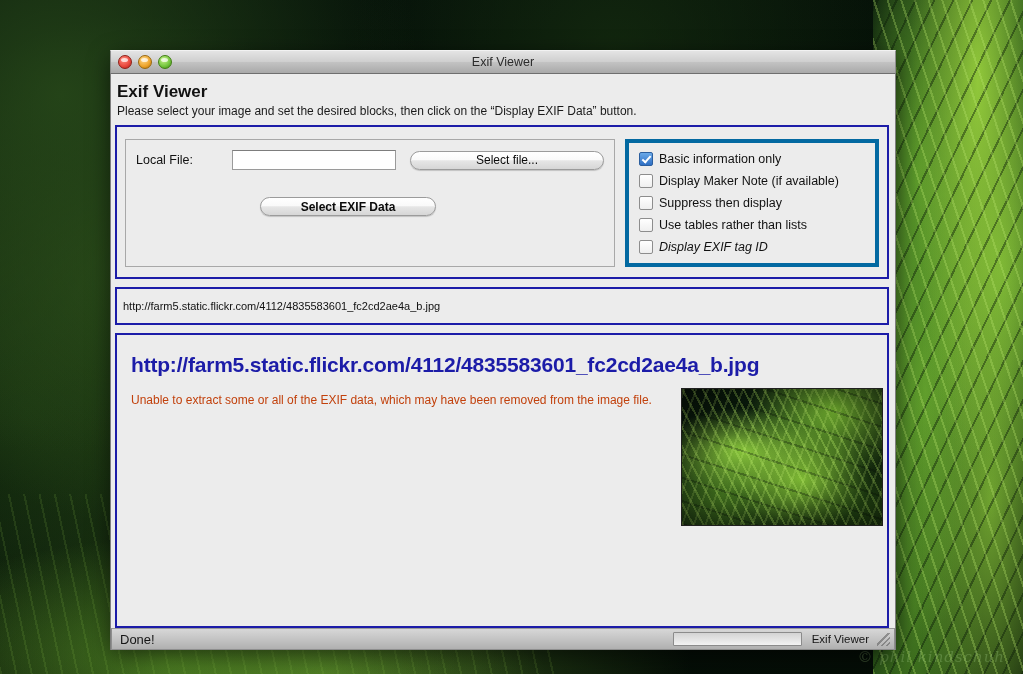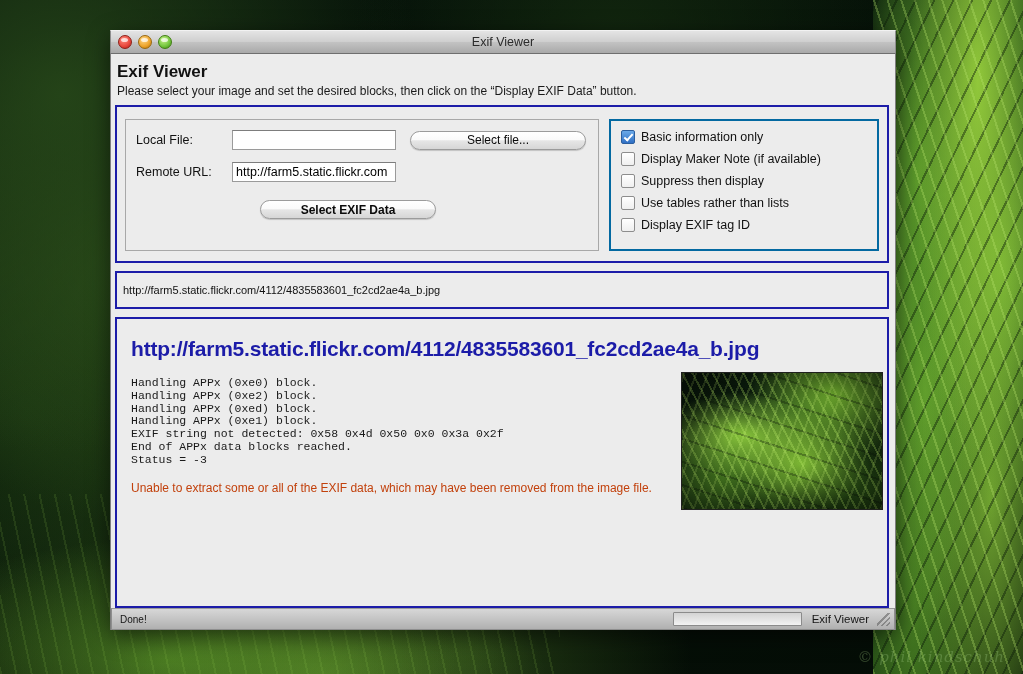--- a/index.html
+++ b/index.html
@@ -75,21 +75,21 @@
     font-size: 15px;
     color: rgba(150,190,120,0.34);
     letter-spacing: 1px;
     white-space: nowrap;
   }
 
   
   #window {
     position: absolute;
     left: 110px;
-    top: 30px;
+    top: 50px;
     width: 786px;
     height: 600px;
     box-shadow: 0 6px 22px rgba(0,0,0,0.55);
     display: flex;
     flex-direction: column;
     background: #ececec;
     border-radius: 11px;
   }
 
   #titlebar {
@@ -170,21 +170,21 @@
   }
   #file-fieldset {
     flex: 0 0 452px;
     border: 1px solid #a8a8a8;
     background: #ececec;
     padding: 10px 10px 12px 10px;
   }
   .form-row {
     display: flex;
     align-items: center;
-    margin-bottom: 12px;
+    margin-bottom: 21px;
   }
   .form-label {
     width: 96px;
     font-size: 12.5px;
     color: #111;
   }
   .text-input {
     border: 1px solid #9a9a9a;
     border-top-color: #7d7d7d;
     background: #ffffff;
@@ -209,42 +209,42 @@
     font-size: 12px;
     color: #0a0a0a;
     display: inline-flex;
     align-items: center;
     justify-content: center;
     cursor: default;
     padding: 0 10px;
     box-sizing: border-box;
   }
   #select-file-button {
-    width: 176px;
+    width: 194px;
     margin-left: 14px;
   }
   #display-exif-button {
     width: 176px;
     font-weight: bold;
     margin-left: 124px;
     margin-top: 6px;
   }
 
   #checkbox-fieldset {
     flex: 1 1 auto;
-    border: 2px solid #0369a1;
+    border: 4px solid #0369a1;
     background: #ececec;
     padding: 9px 10px 9px 10px;
   }
   .checkbox-row {
     display: flex;
     align-items: center;
     margin-bottom: 8px;
   }
-  .checkbox-row:last-child { margin-bottom: 8px; }
+  .checkbox-row:last-child { margin-bottom: 0; font-style: italic; }
   .cbox {
     width: 12px; height: 12px;
     border: 1px solid #8d8d8d;
     background: linear-gradient(to bottom, #ffffff, #efefef);
     border-radius: 2px;
     margin-right: 6px;
     flex: 0 0 12px;
     position: relative;
   }
   .cbox.checked {
@@ -350,21 +350,21 @@
     height: 22px;
     background: linear-gradient(to bottom, #d7d7d7 0%, #c4c4c4 50%, #b0b0b0 100%);
     border: 1px solid #8e8e8e;
     border-top: 1px solid #9a9a9a;
     display: flex;
     align-items: center;
     padding: 0 4px 0 8px;
     box-sizing: border-box;
   }
   #status-text {
-    font-size: 10px;
+    font-size: 13px;
     color: #151515;
     flex: 1 1 auto;
   }
   #progress-trough {
     width: 127px;
     height: 12px;
     background: linear-gradient(to bottom, #d3d3d3, #f3f3f3);
     border: 1px solid #8b8b8b;
     border-radius: 1px;
     margin-right: 10px;
@@ -415,24 +415,20 @@
 
       <div id="options-region">
 
         <div id="file-fieldset">
           <div class="form-row">
             <div class="form-label">Local File:</div>
             <input id="local-file-input" class="text-input" type="text" value="" style="">
             <div class="aqua-button" id="select-file-button">Select file...</div>
           </div>
           <div class="form-row">
-            <div class="form-label">Remote URL:</div>
-            <input id="remote-url-input" class="text-input" type="text" value="http://farm5.static.flickr.com" style="">
-          </div>
-          <div class="form-row">
             <div class="aqua-button" id="display-exif-button">Select EXIF Data</div>
           </div>
         </div>
 
         <div id="checkbox-fieldset">
           <div class="checkbox-row">
             <div class="cbox checked"></div>
             <div class="checkbox-label">Basic information only</div>
           </div>
           <div class="checkbox-row">
@@ -454,27 +450,20 @@
         </div>
 
       </div>
 
       <div id="url-bar">
         <div id="url-bar-text">http://farm5.static.flickr.com/4112/4835583601_fc2cd2ae4a_b.jpg</div>
       </div>
 
       <div id="results-region">
         <div id="result-heading">http://farm5.static.flickr.com/4112/4835583601_fc2cd2ae4a_b.jpg</div>
-        <pre id="console-output">Handling APPx (0xe0) block.
-Handling APPx (0xe2) block.
-Handling APPx (0xed) block.
-Handling APPx (0xe1) block.
-EXIF string not detected: 0x58 0x4d 0x50 0x0 0x3a 0x2f
-End of APPx data blocks reached.
-Status = -3</pre>
         <div id="result-note">Unable to extract some or all of the EXIF data, which may have been removed from the image file.</div>
 
         <div id="thumbnail">
           <div id="thumb-art" class="base"></div>
           <div id="thumb-art" class="fronds" style="position:absolute;inset:0;"></div>
           <div id="thumb-art" class="vignette" style="position:absolute;inset:0;"></div>
         </div>
       </div>
 
       <div id="statusbar">

